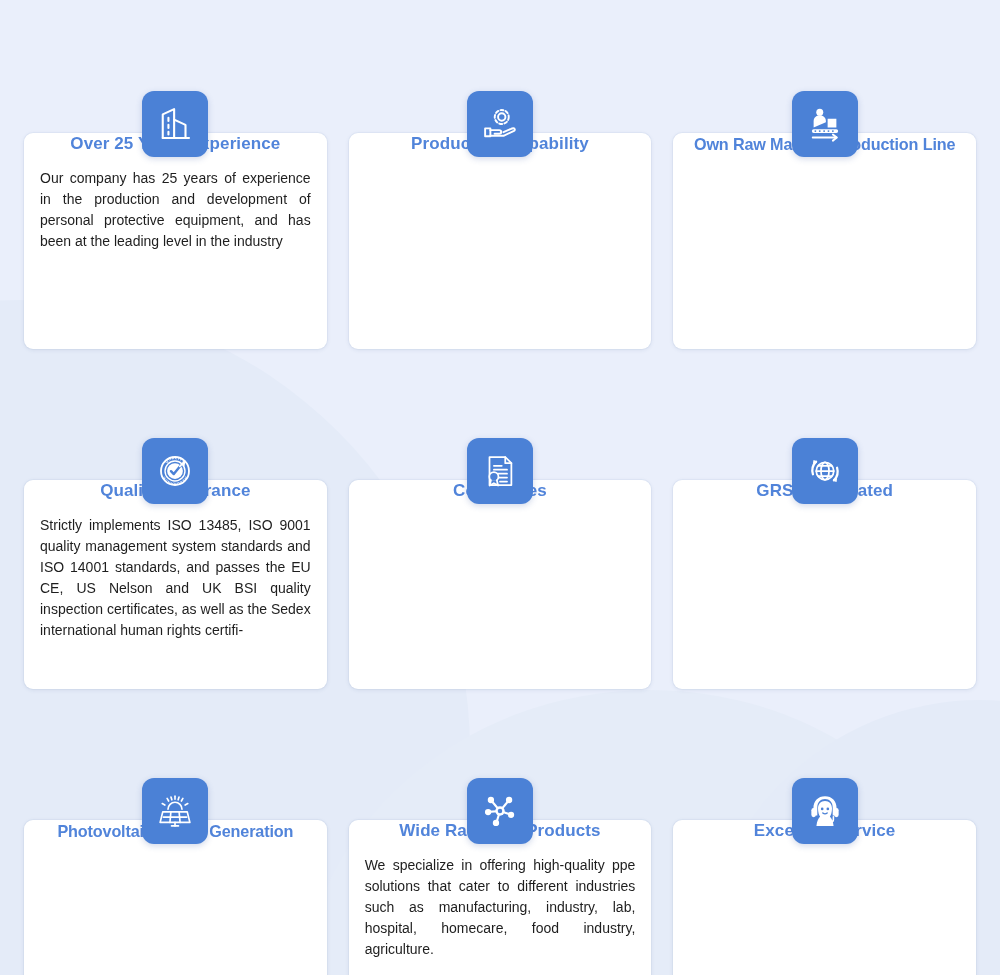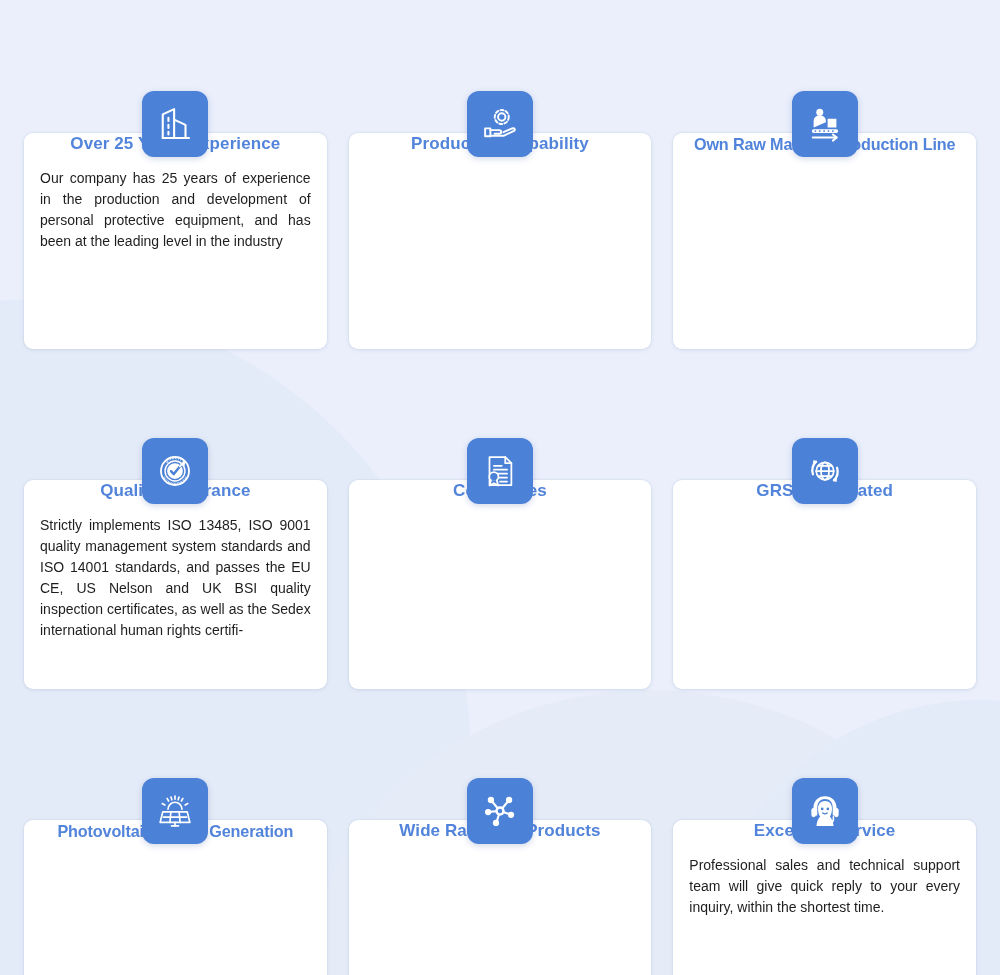--- a/index.html
+++ b/index.html
@@ -312,38 +312,38 @@
             <circle cx="24" cy="24" r="5.4" fill="#ffffff" stroke="none"></circle>
             <circle cx="24" cy="24" r="2.6" fill="#4b81d6" stroke="none"></circle>
             <circle cx="13.6" cy="11.4" r="3.6" fill="#ffffff" stroke="none"></circle>
             <circle cx="34.4" cy="11.4" r="3.6" fill="#ffffff" stroke="none"></circle>
             <circle cx="10.4" cy="25.2" r="3.6" fill="#ffffff" stroke="none"></circle>
             <circle cx="36.6" cy="28.4" r="3.6" fill="#ffffff" stroke="none"></circle>
             <circle cx="19.4" cy="37.6" r="3.6" fill="#ffffff" stroke="none"></circle>
           </svg>
         </div>
         <div class="card-title">Wide Range Of Products</div>
+        <div class="card-body">We specialize in offering high-quality ppe solutions that cater to different industries such as manufacturing, industry, lab, hospital, homecare, food industry, agriculture.</div>
       </div>
     </div>
 
     <div class="card-wrap">
       <div class="card">
         <div class="icon-tile">
           <svg viewBox="0 0 48 48">
             <path d="M24 7c-8 0-13.2 5.6-13.2 13.4V29h4.4v-9c0-6 3.8-9.6 8.8-9.6s8.8 3.6 8.8 9.6v9h4.4v-8.6C37.2 12.6 32 7 24 7z" fill="#ffffff"></path>
             <rect x="8.4" y="20.5" width="5.2" height="10.5" rx="2.6" fill="#ffffff"></rect>
             <rect x="34.4" y="20.5" width="5.2" height="10.5" rx="2.6" fill="#ffffff"></rect>
             <path d="M24 12.5c-5 0-8 3.6-8 8.6 0 4.2 1.2 7.6 2.4 9.6-1.8 1.6-3.6 4.6-4.2 10.3h19.6c-.6-5.7-2.4-8.7-4.2-10.3 1.2-2 2.4-5.4 2.4-9.6 0-5-3-8.6-8-8.6z" fill="#ffffff"></path>
             <circle cx="20.8" cy="21.6" r="1.5" fill="#4b81d6"></circle>
             <circle cx="27.2" cy="21.6" r="1.5" fill="#4b81d6"></circle>
             <path d="M21.5 26.2c1.4 1.2 3.6 1.2 5 0" fill="none" stroke="#4b81d6" stroke-width="1.6" stroke-linecap="round"></path>
             <path d="M33.6 30.5v3.2c0 1.6-1.4 2.9-3.1 2.9h-2.4" fill="none" stroke="#ffffff" stroke-width="1.8" stroke-linecap="round"></path>
             <circle cx="27.4" cy="36.6" r="2.1" fill="#ffffff"></circle>
           </svg>
         </div>
         <div class="card-title">Excellent Service</div>
-        <div class="card-body">Professional sales and technical support team will give quick reply to your every inquiry, within the shortest time.</div>
       </div>
     </div>
 
   </div>
 
 </div>
 
 </body></html>

